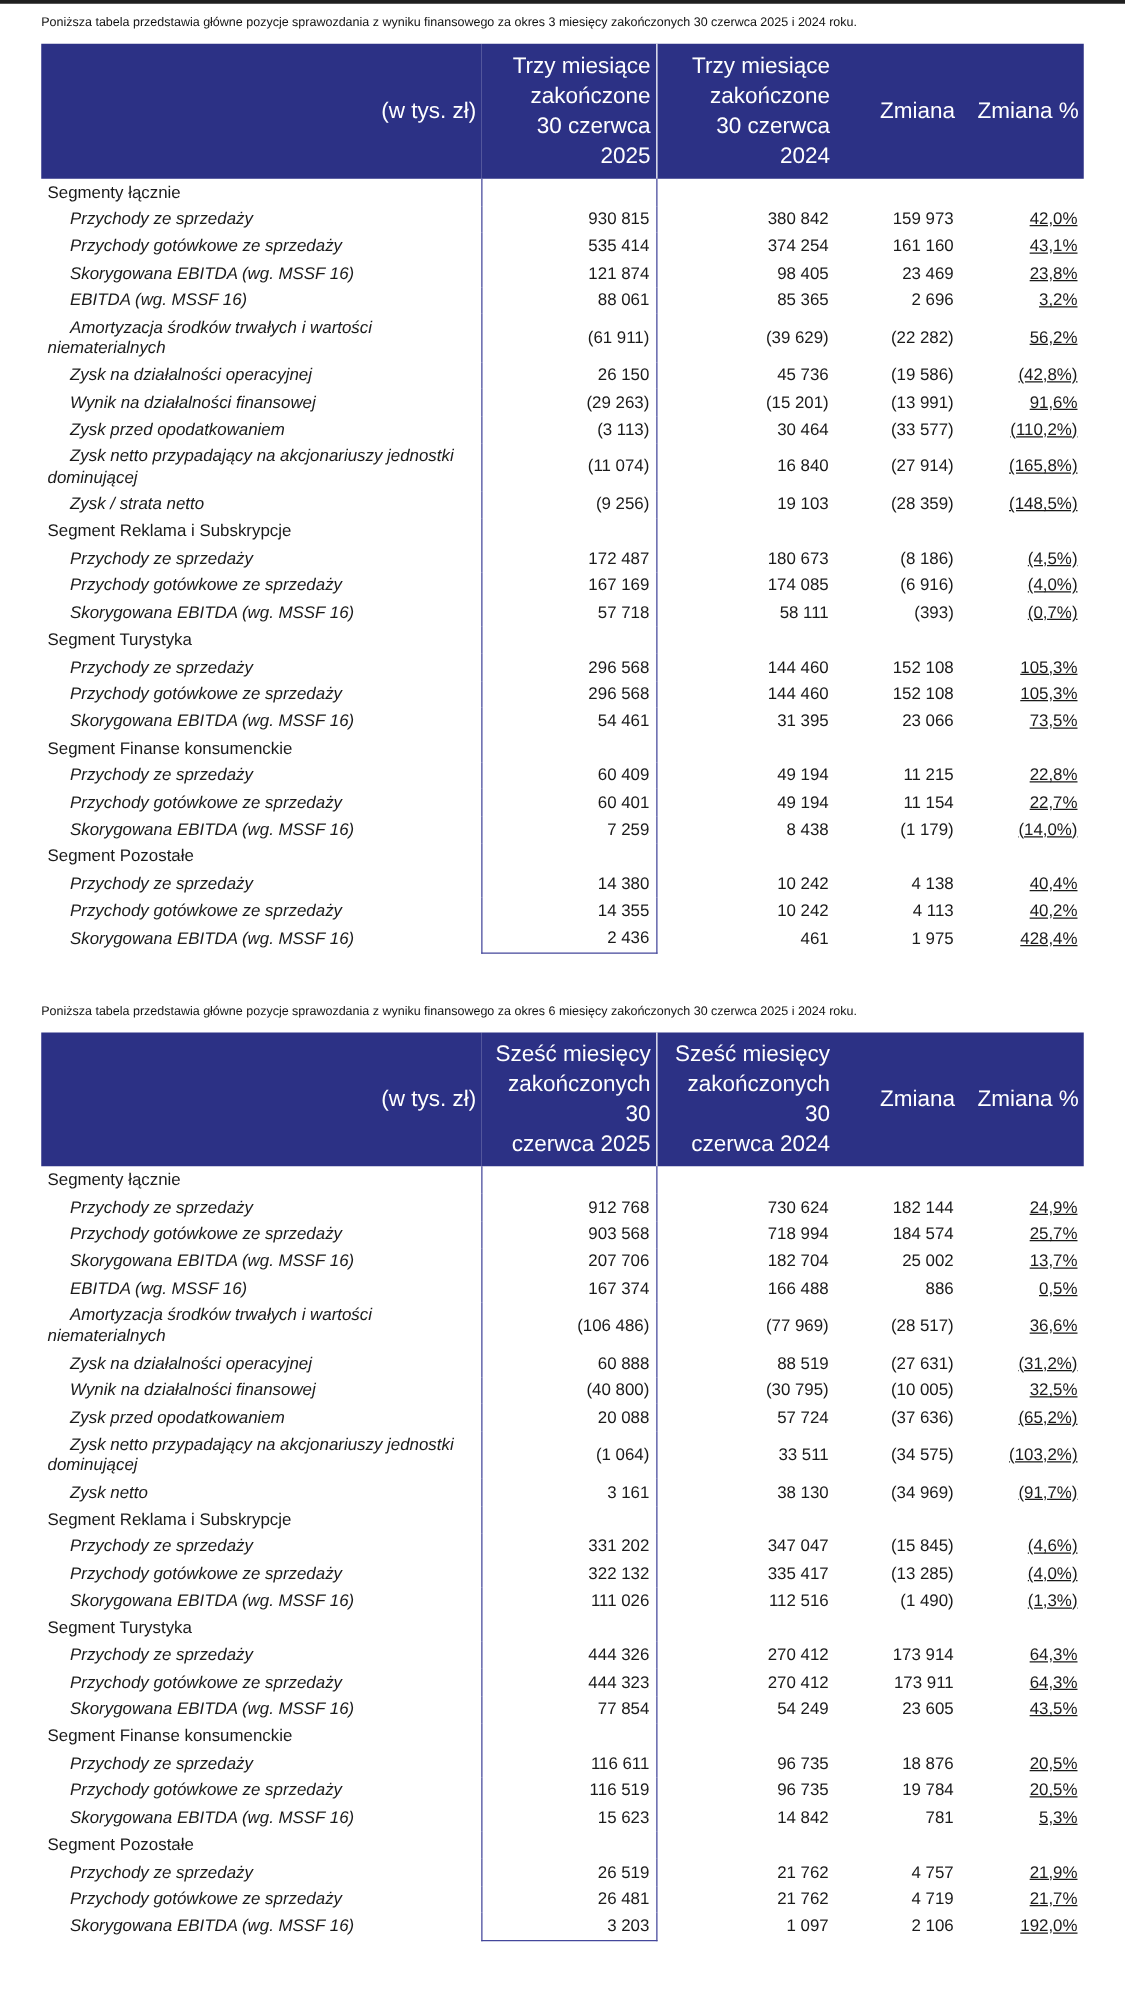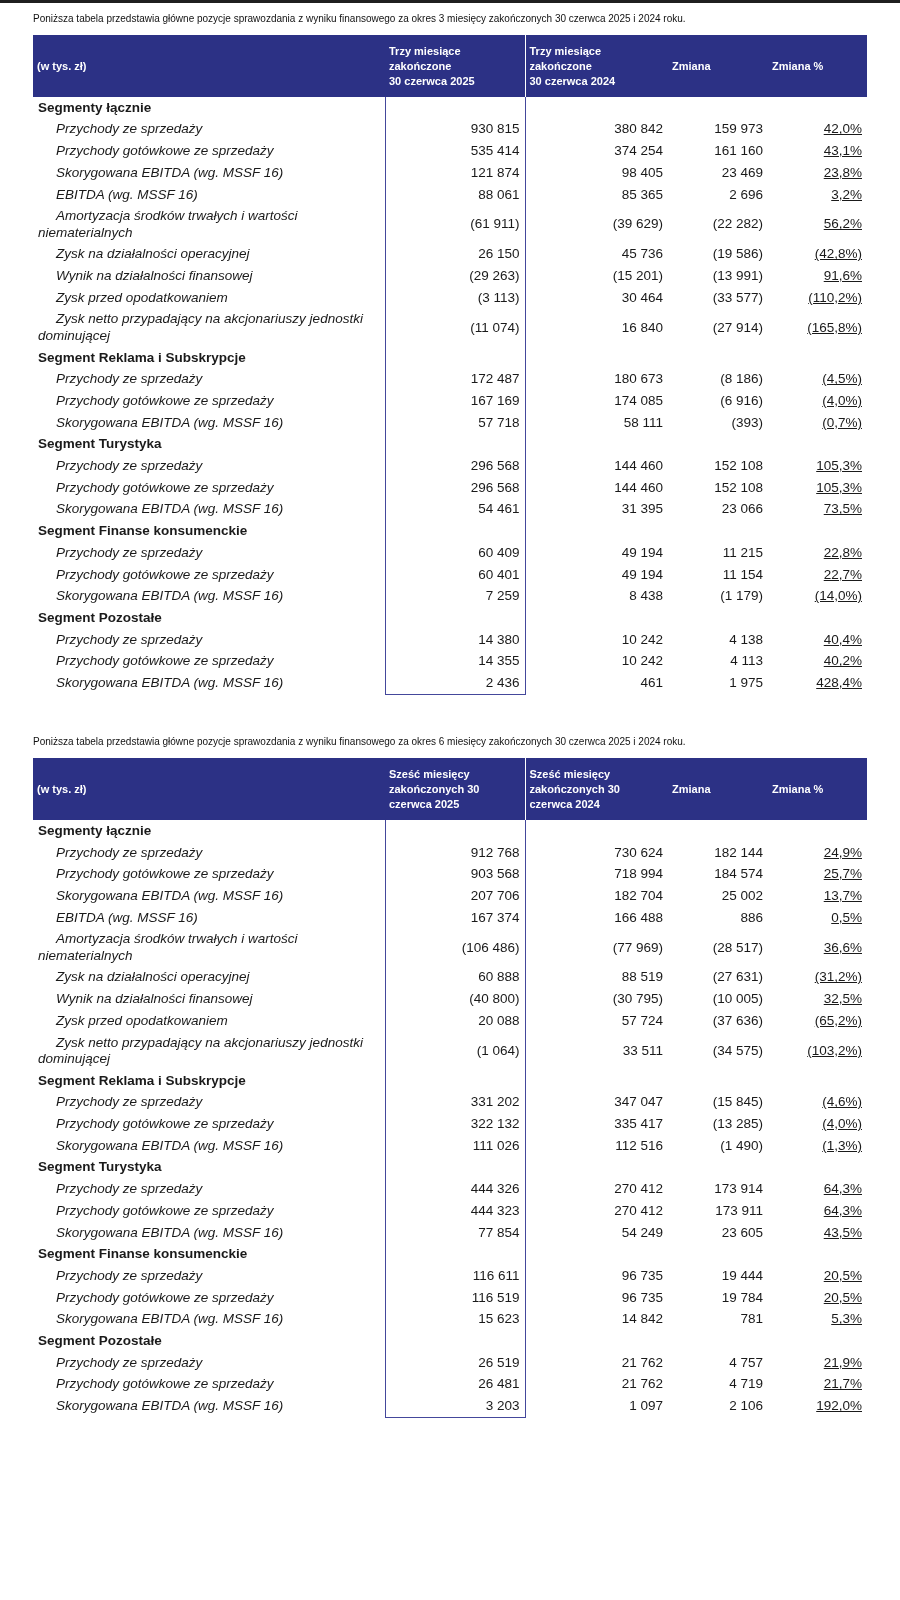--- a/index.html
+++ b/index.html
@@ -31,38 +31,38 @@
 
   table.fin {
     width: 834px;
     border-collapse: collapse;
     table-layout: fixed;
     font-size: 13.5px;
   }
   table.fin thead th {
     background: var(--header-bg, #2c3185);
     color: var(--header-text, #ffffff);
-    font-weight: 700;
-    font-size: 11px;
+    font-weight: 400;
+    font-size: 18px;
     line-height: 1.33;
-    text-align: left;
+    text-align: right;
     vertical-align: middle;
     padding: 6px 4px;
     white-space: pre-line;
     height: 62px;
   }
   table.fin thead th.th-hl { border-right: 1.5px solid #ffffff; }
   table.fin tbody td {
     padding: 2.6px 5px;
     line-height: 16.5px;
     vertical-align: middle;
   }
   td.lbl { text-align: left; padding-left: 4px; }
   tr.item td.lbl { text-indent: 18px; font-style: italic; }
-  tr.section td.lbl { font-weight: 700; text-indent: 0; }
+  tr.section td.lbl { font-weight: 400; text-indent: 0; }
   td.num { text-align: right; white-space: nowrap; }
   td.c2025 {
     border-left: 1.5px solid var(--hl-border, #44479b);
     border-right: 1.5px solid var(--hl-border, #44479b);
     padding-right: 14px;
   }
   td.c2024 { padding-right: 5px; }
   td.cchg  { padding-right: 5px; }
   td.cpct  { padding-right: 4px; text-decoration: underline; }
   tr.last td.c2025 { border-bottom: 1.5px solid var(--hl-border, #44479b); }
@@ -161,20 +161,27 @@
             <td class="num cchg">(33 577)</td>
             <td class="num cpct">(110,2%)</td>
           </tr>
           <tr class="item">
             <td class="lbl">Zysk netto przypadający na akcjonariuszy jednostki dominującej</td>
             <td class="num c2025">(11 074)</td>
             <td class="num c2024">16 840</td>
             <td class="num cchg">(27 914)</td>
             <td class="num cpct">(165,8%)</td>
           </tr>
+          <tr class="item">
+            <td class="lbl">Zysk / strata netto</td>
+            <td class="num c2025">(9 256)</td>
+            <td class="num c2024">19 103</td>
+            <td class="num cchg">(28 359)</td>
+            <td class="num cpct">(148,5%)</td>
+          </tr>
           <tr class="section">
             <td class="lbl">Segment Reklama i Subskrypcje</td>
             <td class="num c2025"></td>
             <td class="num c2024"></td>
             <td class="num cchg"></td>
             <td class="num cpct"></td>
           </tr>
           <tr class="item">
             <td class="lbl">Przychody ze sprzedaży</td>
             <td class="num c2025">172 487</td>
@@ -371,20 +378,27 @@
             <td class="num cchg">(37 636)</td>
             <td class="num cpct">(65,2%)</td>
           </tr>
           <tr class="item">
             <td class="lbl">Zysk netto przypadający na akcjonariuszy jednostki dominującej</td>
             <td class="num c2025">(1 064)</td>
             <td class="num c2024">33 511</td>
             <td class="num cchg">(34 575)</td>
             <td class="num cpct">(103,2%)</td>
           </tr>
+          <tr class="item">
+            <td class="lbl">Zysk netto</td>
+            <td class="num c2025">3 161</td>
+            <td class="num c2024">38 130</td>
+            <td class="num cchg">(34 969)</td>
+            <td class="num cpct">(91,7%)</td>
+          </tr>
           <tr class="section">
             <td class="lbl">Segment Reklama i Subskrypcje</td>
             <td class="num c2025"></td>
             <td class="num c2024"></td>
             <td class="num cchg"></td>
             <td class="num cpct"></td>
           </tr>
           <tr class="item">
             <td class="lbl">Przychody ze sprzedaży</td>
             <td class="num c2025">331 202</td>
@@ -438,21 +452,21 @@
             <td class="lbl">Segment Finanse konsumenckie</td>
             <td class="num c2025"></td>
             <td class="num c2024"></td>
             <td class="num cchg"></td>
             <td class="num cpct"></td>
           </tr>
           <tr class="item">
             <td class="lbl">Przychody ze sprzedaży</td>
             <td class="num c2025">116 611</td>
             <td class="num c2024">96 735</td>
-            <td class="num cchg">19 444</td>
+            <td class="num cchg">18 876</td>
             <td class="num cpct">20,5%</td>
           </tr>
           <tr class="item">
             <td class="lbl">Przychody gotówkowe ze sprzedaży</td>
             <td class="num c2025">116 519</td>
             <td class="num c2024">96 735</td>
             <td class="num cchg">19 784</td>
             <td class="num cpct">20,5%</td>
           </tr>
           <tr class="item">

